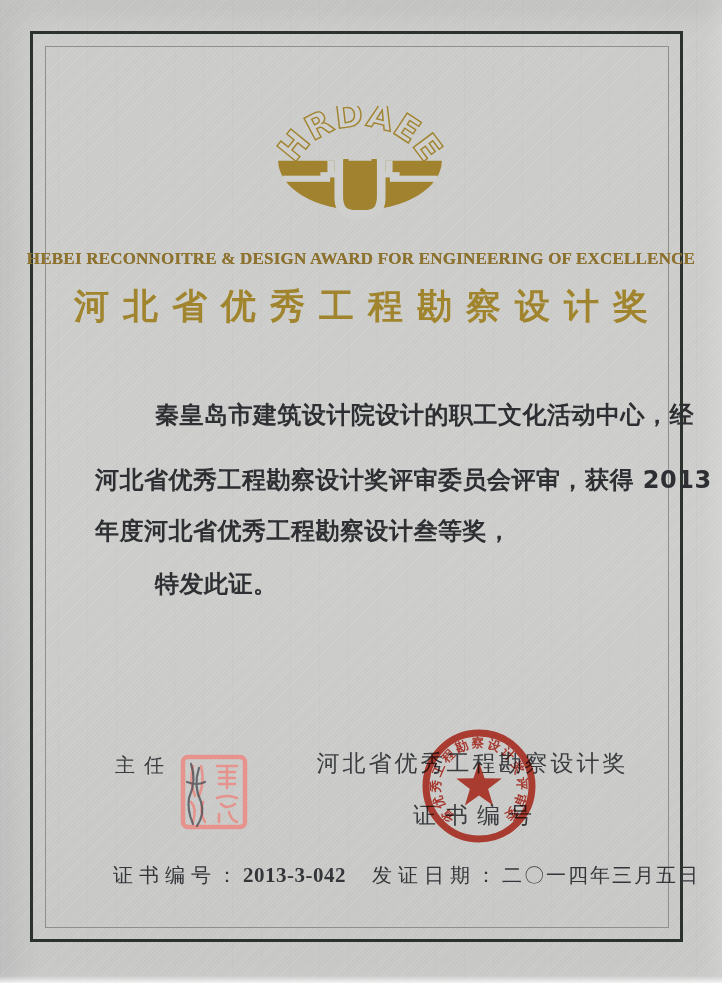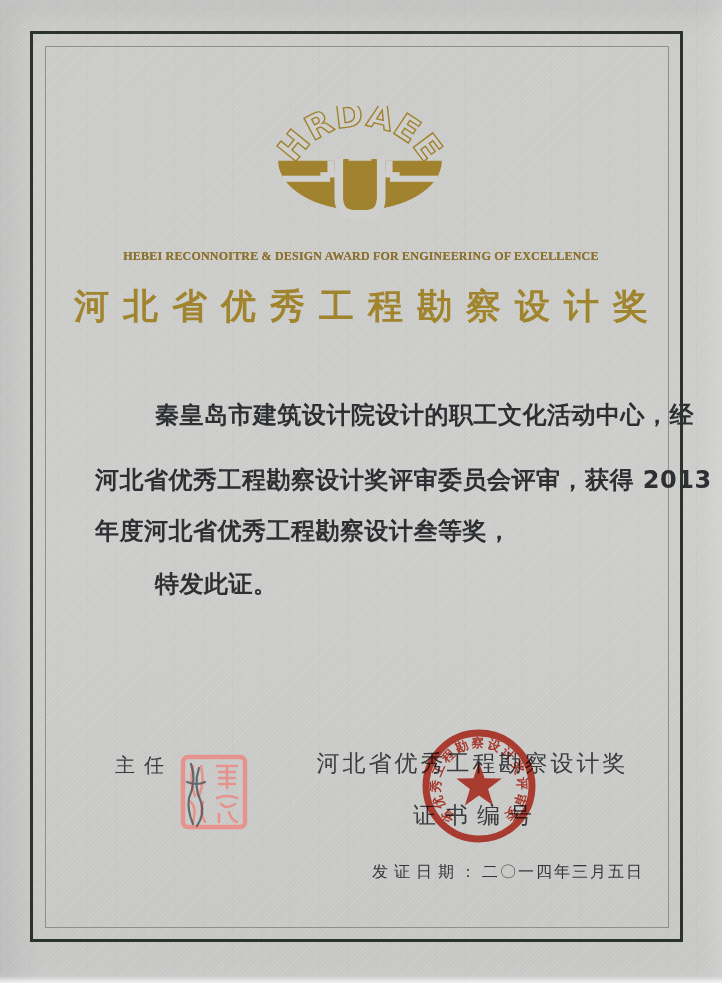--- a/index.html
+++ b/index.html
@@ -31,21 +31,21 @@
   .logo{position:absolute;left:272px;top:106px;width:176px;height:120px;}
   .logo text{
     font-family:"DejaVu Sans", sans-serif;
     font-weight:bold;font-size:38px;letter-spacing:1px;
     fill:#cfd0cd;stroke:#a1832f;stroke-width:1.6px;
   }
   .title-en{
     position:absolute;left:0;top:249px;width:100%;
     text-align:center;
     font-family:"Liberation Serif", serif;font-weight:bold;
-    font-size:12px;letter-spacing:0.2px;
+    font-size:17px;letter-spacing:0.2px;
     color:#8d7230;
     text-shadow:0 0 0.4px #8d7230;
     white-space:nowrap;
   }
   .title-zh{
     position:absolute;left:0;top:283px;width:100%;
     text-align:center;text-indent:14px;
     font-weight:bold;font-size:35px;letter-spacing:14px;
     color:#a1842e;
     white-space:nowrap;
@@ -81,21 +81,21 @@
     font-size:12.5px;letter-spacing:2.5px;fill:#cc3529;
     font-family:"DejaVu Sans", sans-serif;font-weight:bold;
   }
   .footer-left{
     position:absolute;left:113px;top:862px;
     font-family:"Liberation Serif", serif;font-size:20px;color:#333538;
     white-space:nowrap;
   }
   .footer-right{
     position:absolute;left:372px;top:862px;
-    font-family:"Liberation Serif", serif;font-size:16px;color:#333538;
+    font-family:"Liberation Serif", serif;font-size:20px;color:#333538;
     white-space:nowrap;
   }
   .label-spaced{letter-spacing:6px;}
   .cert-no{font-weight:bold;font-size:21px;letter-spacing:0.5px;}
   .date-val{letter-spacing:2px;}
 </style>
 </head>
 <body>
 
 <div class="page">
@@ -150,17 +150,20 @@
 
   <svg class="round-seal" viewBox="0 0 130 130">
     <circle cx="65" cy="65" r="53" fill="none" stroke="#d23a2c" stroke-width="7"></circle>
     <polygon points="65,41 70.6,57.2 87.8,57.6 74.1,68 79.1,84.4 65,74.6 50.9,84.4 55.9,68 42.2,57.6 59.4,57.2" fill="#d23a2c"></polygon>
     <path id="sealTextArc" d="M 37.4 92.6 A 39 39 0 1 1 92.6 92.6" fill="none"></path>
     <text class="seal-text">
       <textPath href="#sealTextArc" startOffset="50%" text-anchor="middle">河北省优秀工程勘察设计奖评审委员会</textPath>
     </text>
   </svg>
 
+  <div class="footer-left">
+    <span class="label-spaced">证书编号：</span><span class="cert-no">2013-3-042</span>
+  </div>
   <div class="footer-right">
     <span class="label-spaced">发证日期：</span><span class="date-val">二〇一四年三月五日</span>
   </div>
 
 </div>
 
 </body></html>

